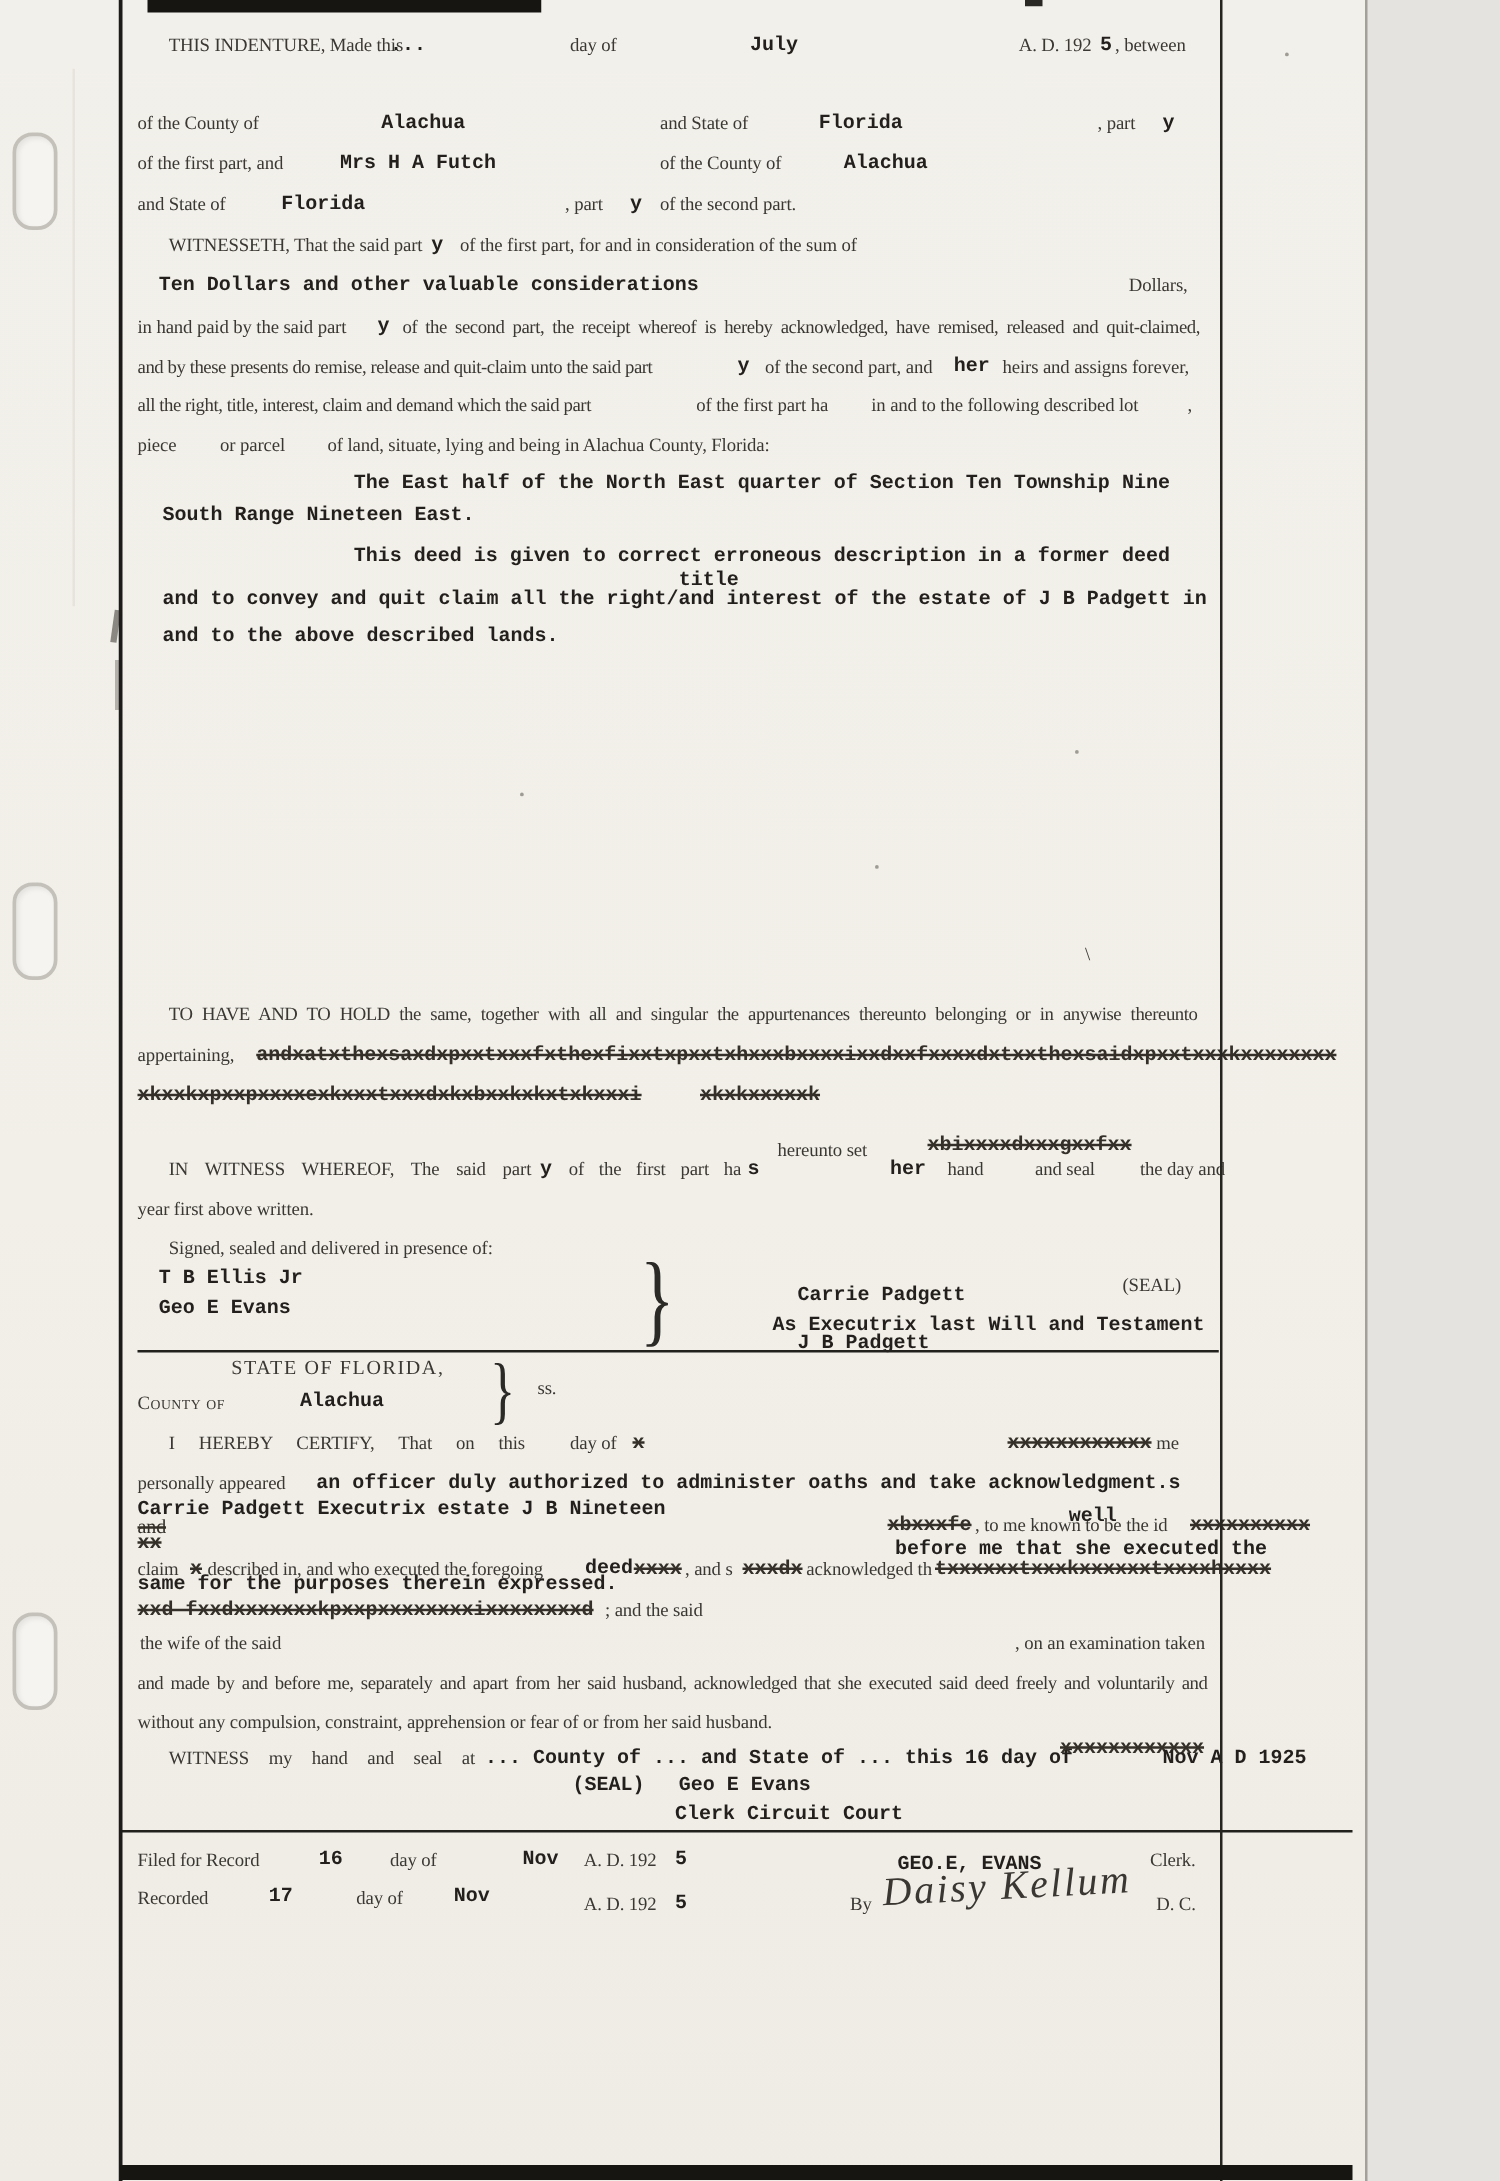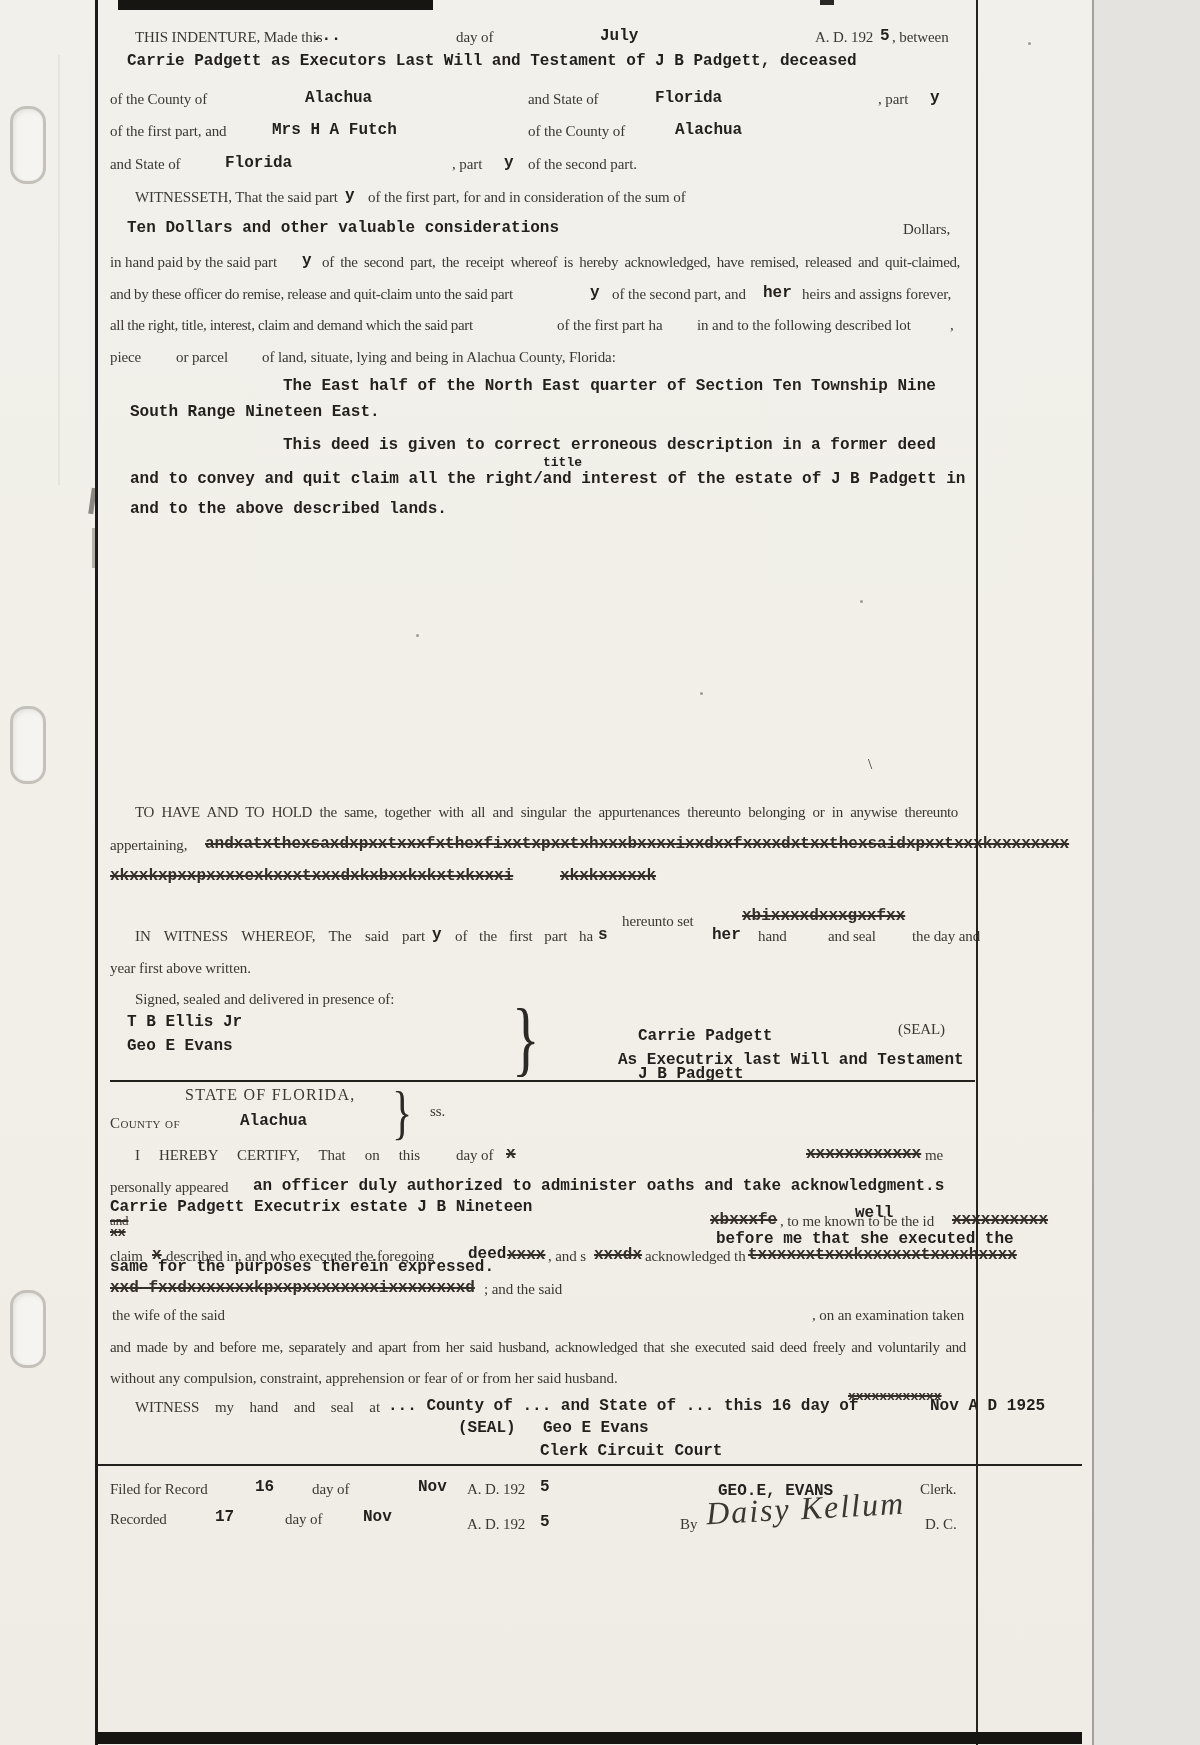--- a/index.html
+++ b/index.html
@@ -21,42 +21,41 @@
   .crease{position:absolute;left:58px;top:55px;width:2px;height:430px;background:rgba(60,55,50,0.06);}
   .smudge{position:absolute;background:rgba(35,32,28,0.5);}
   .speck{position:absolute;width:3px;height:3px;border-radius:50%;background:rgba(90,86,78,0.55);}
 
   .el{position:absolute;white-space:pre;line-height:1.05;}
   .print{font-family:"Liberation Serif",serif;font-size:15px;color:#3b3834;letter-spacing:-0.1px;}
   .tight{letter-spacing:-0.35px;}
   .just{white-space:normal;text-align:justify;text-align-last:justify;}
   .typed{font-family:"Liberation Mono","DejaVu Sans Mono",monospace;font-size:16px;
          font-weight:700;color:#221f1c;}
-  .sm{font-size:13px;}
+  .sm{font-size:16px;}
   .struck{text-decoration:line-through;text-decoration-thickness:2px;color:#343029;}
   .smallcaps{font-variant:small-caps;letter-spacing:0.4px;}
   .spaced{letter-spacing:1.3px;font-size:16px;}
   .brace{font-family:"Liberation Serif",serif;font-weight:400;color:#2c2a27;
          transform:scaleX(0.7);transform-origin:left top;line-height:1;}
   .script{font-family:"Liberation Serif",serif;font-style:italic;color:#3a3733;letter-spacing:2px;}
   .rule{background:#23211e;}
 </style>
 </head>
 <body>
 
 <div id="page">
   <div id="paper">
       <div class="el print" style="left: 135px; top: 30px;">THIS INDENTURE, Made this</div>
       <div class="el typed" style="left: 312px; top: 28px;">...</div>
       <div class="el print" style="left: 456px; top: 30px;">day of</div>
       <div class="el typed" style="left: 600px; top: 28px;">July</div>
       <div class="el print" style="left: 815px; top: 30px;">A. D. 192</div>
       <div class="el typed" style="left: 880px; top: 28px;">5</div>
       <div class="el print" style="left: 892px; top: 30px;">, between</div>
-      <div class="el typed" style="left: 127px; top: 53px;">Carrie Padgett as Executors Last Will and Testament of J B Padgett, deceased</div>
       <div class="el print" style="left: 110px; top: 92px;">of the County of</div>
       <div class="el typed" style="left: 305px; top: 90px;">Alachua</div>
       <div class="el print" style="left: 528px; top: 92px;">and State of</div>
       <div class="el typed" style="left: 655px; top: 90px;">Florida</div>
       <div class="el print" style="left: 878px; top: 92px;">, part</div>
       <div class="el typed" style="left: 930px; top: 90px;">y</div>
       <div class="el print" style="left: 110px; top: 124px;">of the first part, and</div>
       <div class="el typed" style="left: 272px; top: 122px;">Mrs H A Futch</div>
       <div class="el print" style="left: 528px; top: 124px;">of the County of</div>
       <div class="el typed" style="left: 675px; top: 122px;">Alachua</div>
@@ -66,21 +65,21 @@
       <div class="el typed" style="left: 504px; top: 155px;">y</div>
       <div class="el print" style="left: 528px; top: 157px;">of the second part.</div>
       <div class="el print" style="left: 135px; top: 190px;">WITNESSETH, That the said part</div>
       <div class="el typed" style="left: 345px; top: 188px;">y</div>
       <div class="el print" style="left: 368px; top: 190px;">of the first part, for and in consideration of the sum of</div>
       <div class="el typed" style="left: 127px; top: 220px;">Ten Dollars and other valuable considerations</div>
       <div class="el print" style="left: 903px; top: 222px;">Dollars,</div>
       <div class="el print" style="left: 110px; top: 255px;">in hand paid by the said part</div>
       <div class="el typed" style="left: 302px; top: 253px;">y</div>
       <div class="el print just tight" style="left: 322px; top: 255px; width: 638px;">of the second part, the receipt whereof is hereby acknowledged, have remised, released and quit-claimed,</div>
-      <div class="el print tight" style="left: 110px; top: 287px;">and by these officer do remise, release and quit-claim unto the said part</div>
+      <div class="el print tight" style="left: 110px; top: 287px;">and by these presents do remise, release and quit-claim unto the said part</div>
       <div class="el typed" style="left: 590px; top: 285px;">y</div>
       <div class="el print" style="left: 612px; top: 287px;">of the second part, and</div>
       <div class="el typed" style="left: 763px; top: 285px;">her</div>
       <div class="el print" style="left: 802px; top: 287px;">heirs and assigns forever,</div>
       <div class="el print tight" style="left: 110px; top: 318px;">all the right, title, interest, claim and demand which the said part</div>
       <div class="el print" style="left: 557px; top: 318px;">of the first part ha</div>
       <div class="el print" style="left: 697px; top: 318px;">in and to the following described lot</div>
       <div class="el print" style="left: 950px; top: 318px;">,</div>
       <div class="el print" style="left: 110px; top: 350px;">piece</div>
       <div class="el print" style="left: 176px; top: 350px;">or parcel</div>

